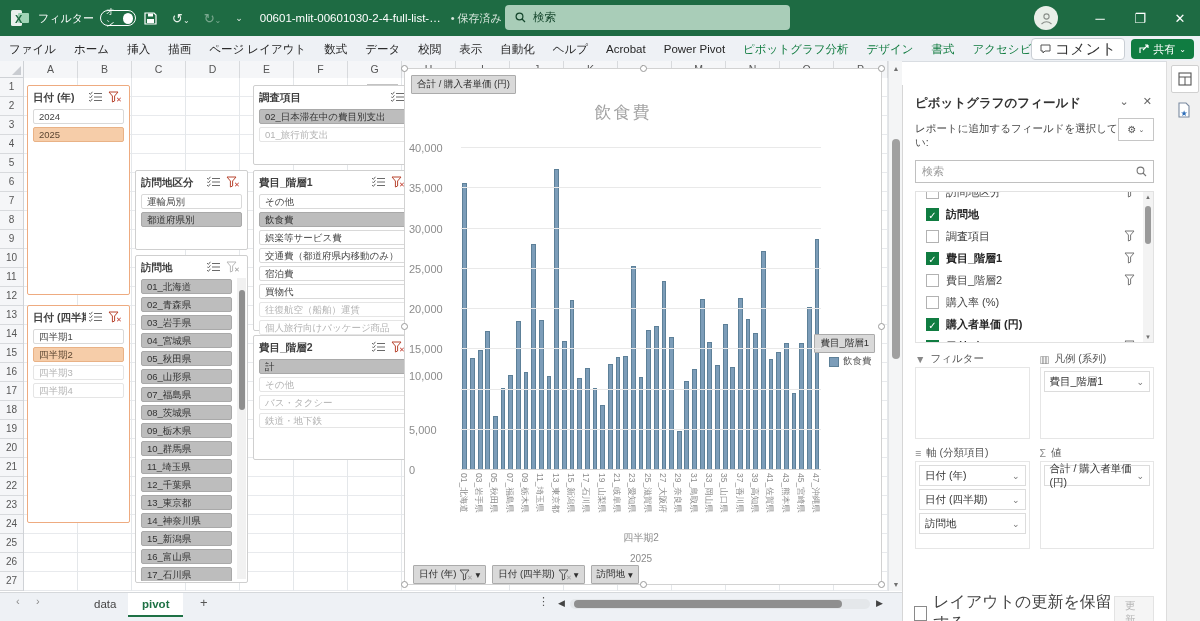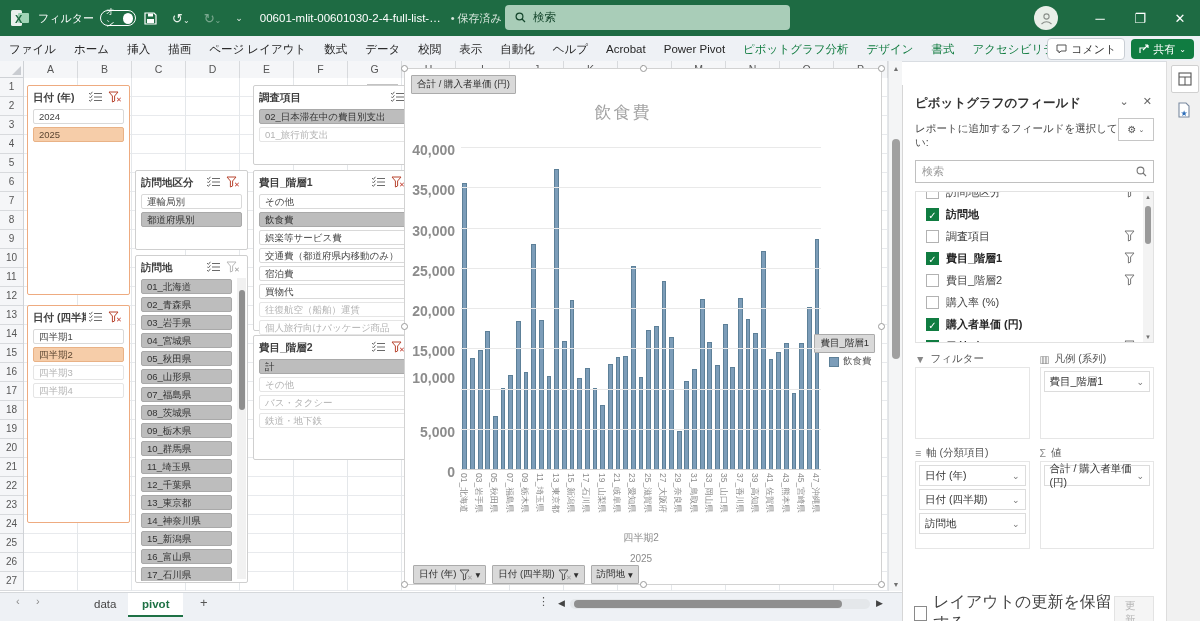--- a/index.html
+++ b/index.html
@@ -20,21 +20,21 @@
   #savedstate{margin-left:10px;font-size:11px;color:#d7e6dc;white-space:nowrap;}
   #searchbox{position:absolute;left:505px;top:5px;width:285px;height:25px;background:#a9cdb8;border-radius:4px;display:flex;align-items:center;gap:7px;padding-left:10px;box-sizing:border-box;color:#14452b;font-size:11.5px;}
   #tb-right{position:absolute;right:0;top:0;height:36px;display:flex;align-items:center;gap:0;}
   #avatar{width:24px;height:24px;border-radius:50%;background:#e9efe9;display:flex;align-items:center;justify-content:center;margin-right:22px;}
   .winbtn{width:40px;height:36px;display:flex;align-items:center;justify-content:center;color:#fff;font-size:13px;}
   
   #ribbon{left:0;top:36px;width:1200px;height:25px;background:#eef1f5;border-bottom:1px solid #d9dde2;display:flex;align-items:center;}
   .rtab{padding:0 9px;font-size:11.5px;color:#262626;white-space:nowrap;line-height:24px;}
   .rtab.green{color:#0f7b3f;}
   #ribbon-right{position:absolute;right:6px;top:38px;display:flex;gap:6px;align-items:center;}
-  #comment-btn{background:#fff;border:1px solid #c9ced4;border-radius:4px;height:20px;display:flex;align-items:center;gap:4px;padding:0 8px;font-size:11px;color:#333;}
+  #comment-btn{background:#fff;border:1px solid #c9ced4;border-radius:4px;height:20px;display:flex;align-items:center;gap:4px;padding:0 8px;font-size:15px;color:#333;}
   #share-btn{background:#107c41;border-radius:4px;height:20px;display:flex;align-items:center;gap:4px;padding:0 8px;font-size:11px;color:#fff;}
   
   #grid-bg{left:24px;top:78px;width:864px;height:513px;background:#fff;
     background-image:repeating-linear-gradient(to right,transparent 0 53px,#e4e7ea 53px 54px),
                      repeating-linear-gradient(to bottom,transparent 0 18px,#e8eaed 18px 19px);}
   #colheads{left:24px;top:61px;width:864px;height:17px;display:flex;background:#f5f6f8;border-bottom:1px solid #cfd2d6;}
   .colhead{width:54px;box-sizing:border-box;border-right:1px solid #d8dadd;text-align:center;font-size:10.5px;color:#555;line-height:16px;}
   #corner{left:0;top:61px;width:24px;height:17px;background:#f5f6f8;border-right:1px solid #cfd2d6;border-bottom:1px solid #cfd2d6;box-sizing:border-box;}
   #corner:after{content:"";position:absolute;right:2px;bottom:2px;border-left:9px solid transparent;border-bottom:9px solid #c9ccd1;}
   #rowheads{left:0;top:78px;width:24px;height:513px;background:#f5f6f8;border-right:1px solid #cfd2d6;box-sizing:border-box;}
@@ -54,21 +54,21 @@
   .s-thumb{position:absolute;left:1.5px;width:6px;border-radius:3px;background:#8f8f8f;}
   
   .cfb{position:absolute;width:29px;height:29px;background:#fff;border:1px solid #c3c3c3;display:flex;align-items:center;justify-content:center;}
   
   #chart{left:404px;top:68px;width:478px;height:517px;background:#fff;border:1px solid #d2d2d2;box-sizing:border-box;}
   .handle{position:absolute;width:7px;height:7px;border-radius:50%;background:#fff;border:1px solid #9a9a9a;box-sizing:border-box;}
   .fieldbtn{position:absolute;background:#d9d9d9;border:1px solid #ababab;border-radius:1px;font-size:9.5px;color:#2e2e2e;padding:2px 5px;white-space:nowrap;display:flex;align-items:center;gap:3px;}
   #chart-title{position:absolute;left:0;right:40px;top:32px;text-align:center;font-size:17px;color:#a3a3a3;letter-spacing:2px;}
   .gline{position:absolute;left:56px;width:360px;height:1px;background:#e9e9e9;}
   .gline.zero{background:#d2d2d2;}
-  .ylab{position:absolute;width:46px;text-align:right;font-size:14px;color:#8c8c8c;font-weight:bold;}
+  .ylab{position:absolute;width:46px;text-align:left;font-size:11px;color:#8c8c8c;}
   #bars{position:absolute;left:56px;top:78px;width:360px;height:322px;display:flex;align-items:flex-end;}
   .barslot{flex:1;display:flex;justify-content:center;align-items:flex-end;height:100%;}
   .bar{width:62%;background:#7c9db9;border:1px solid #5d8098;border-bottom:none;box-sizing:border-box;}
   #xlabels{position:absolute;left:56px;top:402px;width:360px;height:56px;}
   .xlab{position:absolute;top:2px;font-size:8.5px;color:#8c8c8c;white-space:nowrap;transform:rotate(90deg);transform-origin:0 0;}
   .grouplab{position:absolute;left:56px;width:360px;text-align:center;font-size:10px;color:#8c8c8c;}
   #legendbtn{right:6px;top:265px;left:auto;}
   #legend-entry{position:absolute;left:424px;top:286px;font-size:9.5px;color:#595959;display:flex;align-items:center;gap:4px;}
   #legend-entry .sq{width:8px;height:8px;background:#7c9db9;border:1px solid #5d8098;}
   #chart-axisbtns{position:absolute;left:8px;top:496px;display:flex;gap:6px;}

